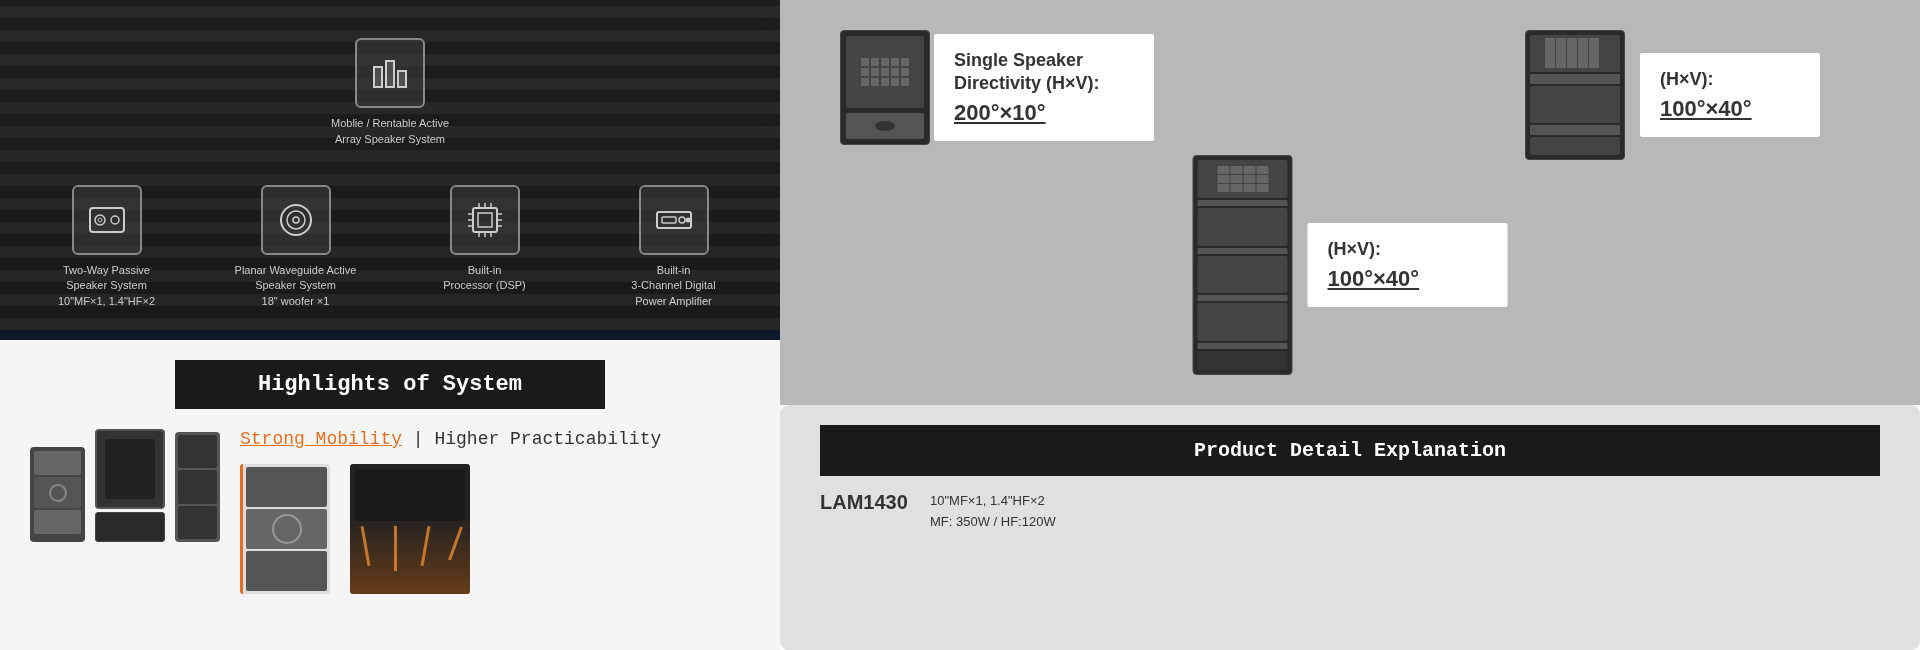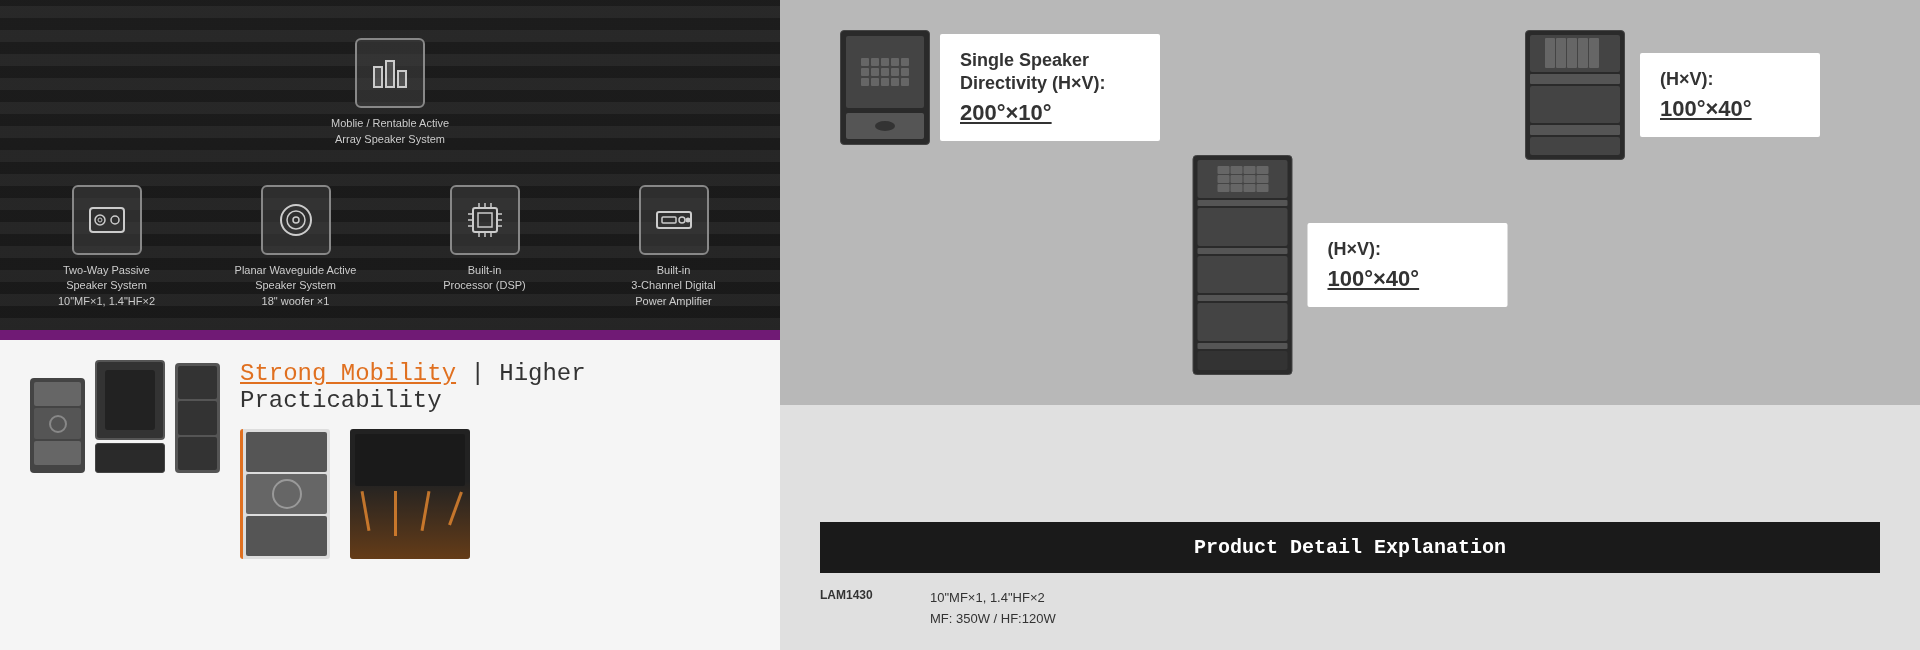--- a/index.html
+++ b/index.html
@@ -8,21 +8,21 @@
       height: 650px;
       overflow: hidden;
       font-family: Arial, sans-serif;
       display: flex;
     }
 
     
     .left-panel {
       width: 780px;
       height: 650px;
-      background: #701a75;
+      background: #0f172a;
       position: relative;
       overflow: hidden;
       flex-shrink: 0;
     }
 
     
     .hall-bg {
       position: absolute;
       top: 0; left: 0; right: 0;
       height: 330px;
@@ -135,21 +135,21 @@
       display: flex;
       gap: 5px;
       align-items: flex-end;
     }
 
     .highlights-right {
       flex: 1;
     }
 
     .strong-mobility-text {
-      font-size: 24px;
+      font-size: 18px;
       margin-bottom: 15px;
       color: #333;
       font-family: 'Courier New', monospace;
     }
 
     .strong-mobility-link {
       color: #e07020;
       text-decoration: underline;
     }
 
@@ -196,44 +196,45 @@
       font-size: 22px;
       font-weight: bold;
       color: #333;
       text-decoration: underline;
     }
 
     .right-bottom {
       background: #e0e0e0;
       flex: 1;
       display: flex;
-      align-items: flex-end;
+      align-items: flex-start;
       padding: 20px 40px;
       gap: 40px;
+      border-radius: 9px;
     }
 
     .product-detail-title-bar {
       background: #1a1a1a;
       color: #fff;
       font-size: 20px;
       font-family: 'Courier New', monospace;
       font-weight: bold;
       padding: 14px 30px;
       text-align: center;
       margin-bottom: 15px;
     }
 
     .product-spec-row {
       display: flex;
       gap: 20px;
       align-items: flex-start;
     }
 
     .spec-model {
-      font-size: 12px;
+      font-size: 20px;
       font-weight: bold;
       color: #333;
       width: 90px;
     }
 
     .spec-details {
       font-size: 13px;
       color: #333;
       line-height: 1.6;
     }
@@ -317,20 +318,21 @@
           <rect x="8" y="17" width="14" height="6" rx="1" stroke="#ccc" stroke-width="1.5" fill="none"></rect>
           <circle cx="28" cy="20" r="3" stroke="#ccc" stroke-width="1.5" fill="none"></circle>
           <circle cx="34" cy="20" r="1.5" fill="#ccc"></circle>
         </svg>
       </div>
       <div class="icon-label">Built-in<br>3-Channel Digital<br>Power Amplifier</div>
     </div>
   </div>
 
   <div class="highlights-section">
+    <div class="highlights-title-bar">Highlights of System</div>
 
     <div class="highlights-content">
 
       <div class="highlights-left-img">
 
         <div style="display:flex;flex-direction:column;gap:3px;align-items:center">
           <div style="width:55px;height:95px;background:#444;border-radius:4px;display:flex;flex-direction:column;gap:2px;padding:4px;">
             <div style="background:#666;height:28%;border-radius:2px;"></div>
             <div style="background:#555;height:35%;border-radius:2px;display:flex;align-items:center;justify-content:center;">
               <div style="width:18px;height:18px;border-radius:50%;border:2px solid #888;"></div>
@@ -384,21 +386,21 @@
         </div>
       </div>
     </div>
   </div>
 </div>
 
 <div class="right-panel">
 
   <div class="right-top">
 
-    <div style="display:flex;align-items:center;gap:10px;position:absolute;left:60px;top:30px;">
+    <div style="display:flex;align-items:center;gap:4px;position:absolute;left:60px;top:30px;">
 
       <div style="width:90px;height:115px;background:#2a2a2a;border-radius:4px;display:flex;flex-direction:column;gap:2px;padding:5px;border:1px solid #444;">
         <div style="background:#444;flex:1;border-radius:2px;display:flex;align-items:center;justify-content:center;">
           <div style="display:grid;grid-template-columns:repeat(5,8px);grid-template-rows:repeat(3,8px);gap:2px;">
             <div style="width:8px;height:8px;background:#666;border-radius:1px;"></div>
             <div style="width:8px;height:8px;background:#666;border-radius:1px;"></div>
             <div style="width:8px;height:8px;background:#666;border-radius:1px;"></div>
             <div style="width:8px;height:8px;background:#666;border-radius:1px;"></div>
             <div style="width:8px;height:8px;background:#666;border-radius:1px;"></div>
             <div style="width:8px;height:8px;background:#666;border-radius:1px;"></div>

